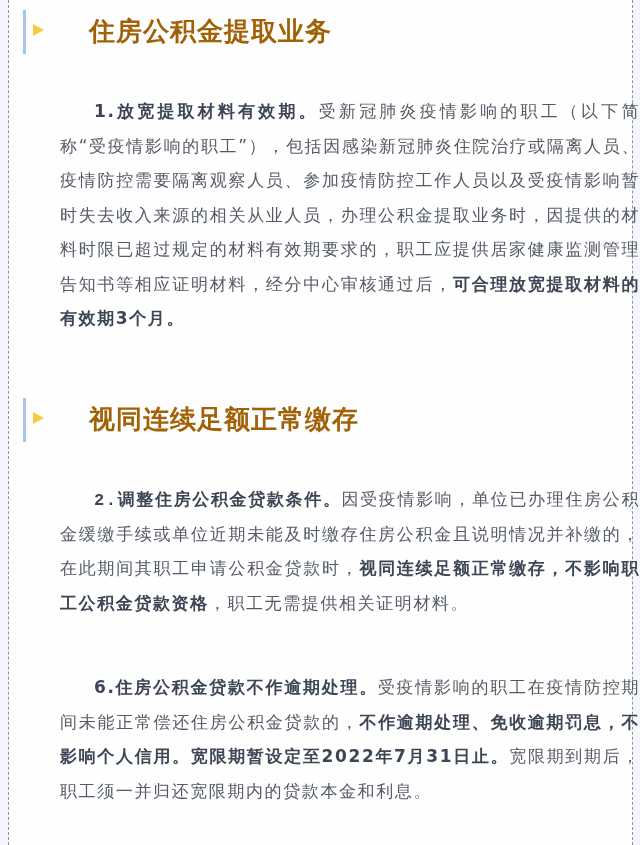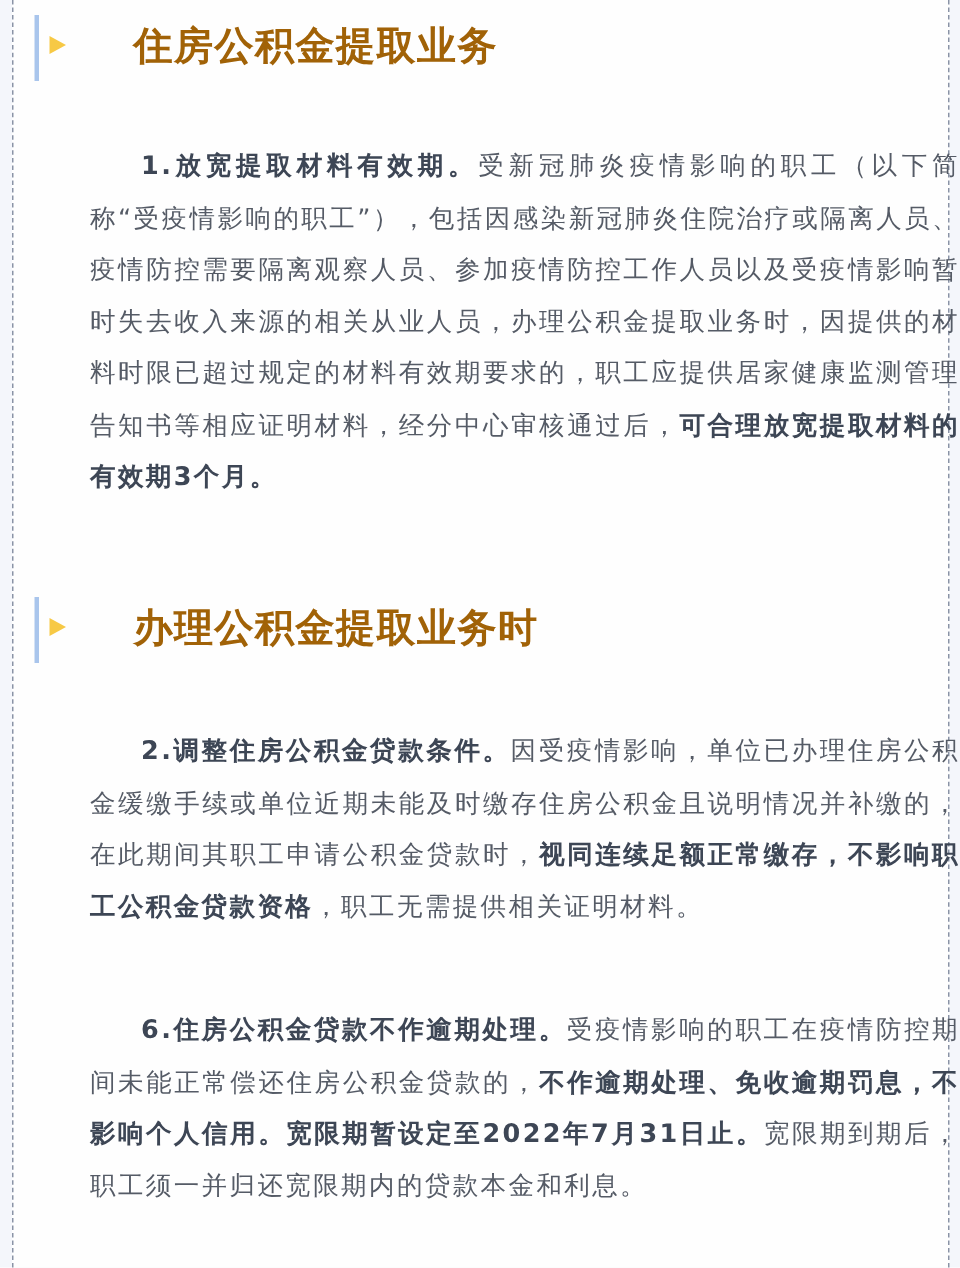--- a/index.html
+++ b/index.html
@@ -50,20 +50,20 @@
     <div class="head-bar"></div>
     <div class="head-tri"></div>
     <div class="head-title">住房公积金提取业务</div>
   </div>
 
   <p class="para" style="top:78px;"><b>1.放宽提取材料有效期。</b><span>受新冠肺炎疫情影响的职工（以下简称“受疫情影响的职工”），包括因感染新冠肺炎住院治疗或隔离人员、疫情防控需要隔离观察人员、参加疫情防控工作人员以及受疫情影响暂时失去收入来源的相关从业人员，办理公积金提取业务时，因提供的材料时限已超过规定的材料有效期要求的，职工应提供居家健康监测管理告知书等相应证明材料，经分中心审核通过后，</span><b>可合理放宽提取材料的有效期3个月。</b></p>
 
   <div class="section-head" style="top:398px;">
     <div class="head-bar"></div>
     <div class="head-tri"></div>
-    <div class="head-title">办理公积金提取业务时</div>
+    <div class="head-title">视同连续足额正常缴存</div>
   </div>
 
-  <p class="para" style="top:468px;"><b>2.调整住房公积金贷款条件。</b><span>因受疫情影响，单位已办理住房公积金缓缴手续或单位近期未能及时缴存住房公积金且说明情况并补缴的，在此期间其职工申请公积金贷款时，</span><b>视同连续足额正常缴存，不影响职工公积金贷款资格</b><span>，职工无需提供相关证明材料。</span></p>
+  <p class="para" style="top:468px;font-family:Liberation Mono, monospace;"><b>2.调整住房公积金贷款条件。</b><span>因受疫情影响，单位已办理住房公积金缓缴手续或单位近期未能及时缴存住房公积金且说明情况并补缴的，在此期间其职工申请公积金贷款时，</span><b>视同连续足额正常缴存，不影响职工公积金贷款资格</b><span>，职工无需提供相关证明材料。</span></p>
 
   <p class="para" style="top:654px;"><b>6.住房公积金贷款不作逾期处理。</b><span>受疫情影响的职工在疫情防控期间未能正常偿还住房公积金贷款的，</span><b>不作逾期处理、免收逾期罚息，不影响个人信用。宽限期暂设定至2022年7月31日止。</b><span>宽限期到期后，职工须一并归还宽限期内的贷款本金和利息。</span></p>
 
 </div>
 
 </body></html>

